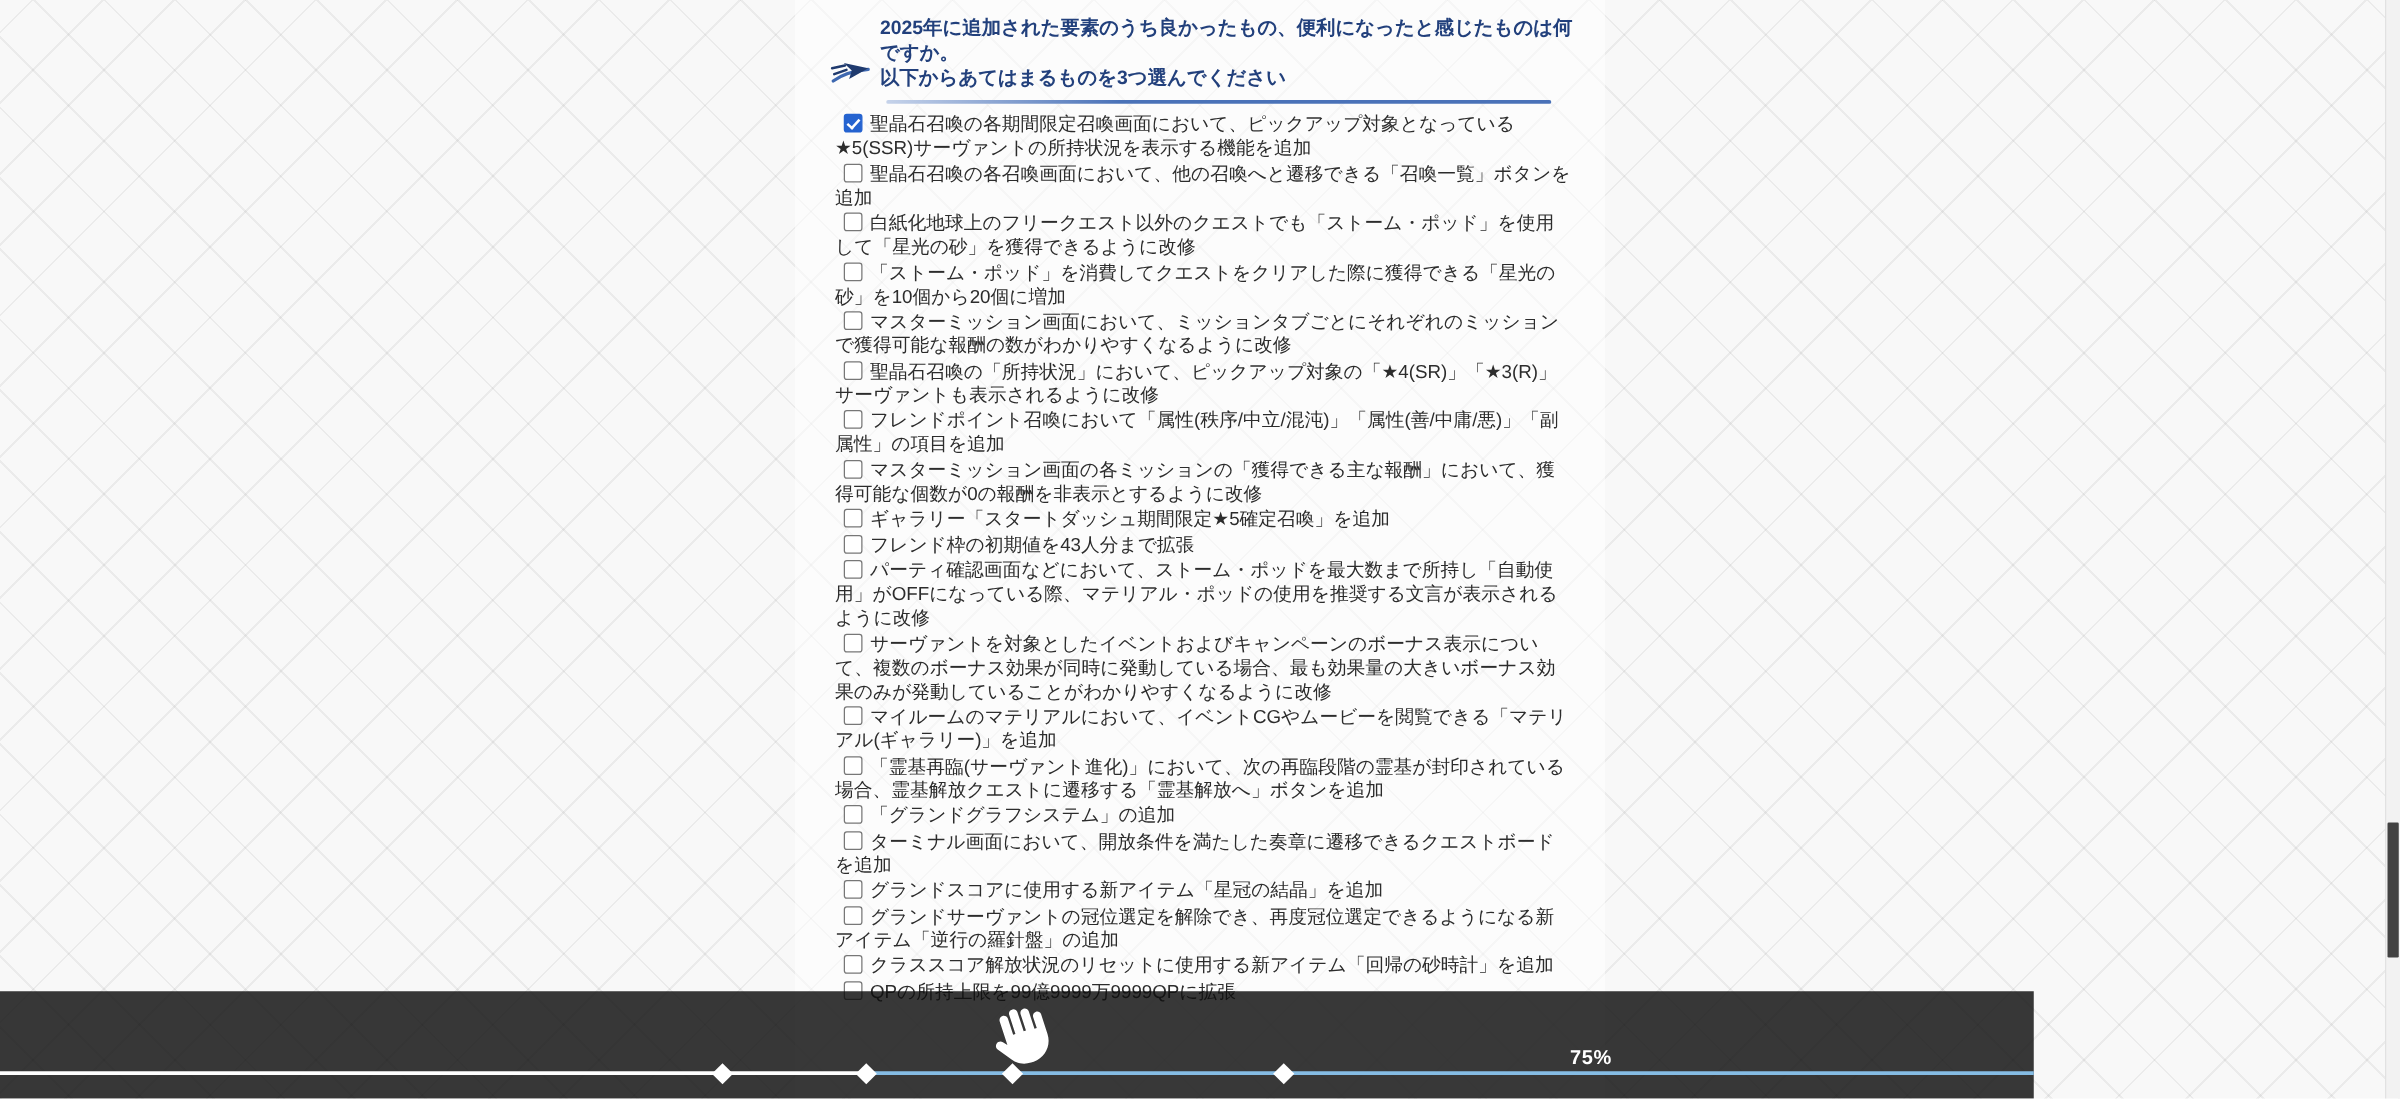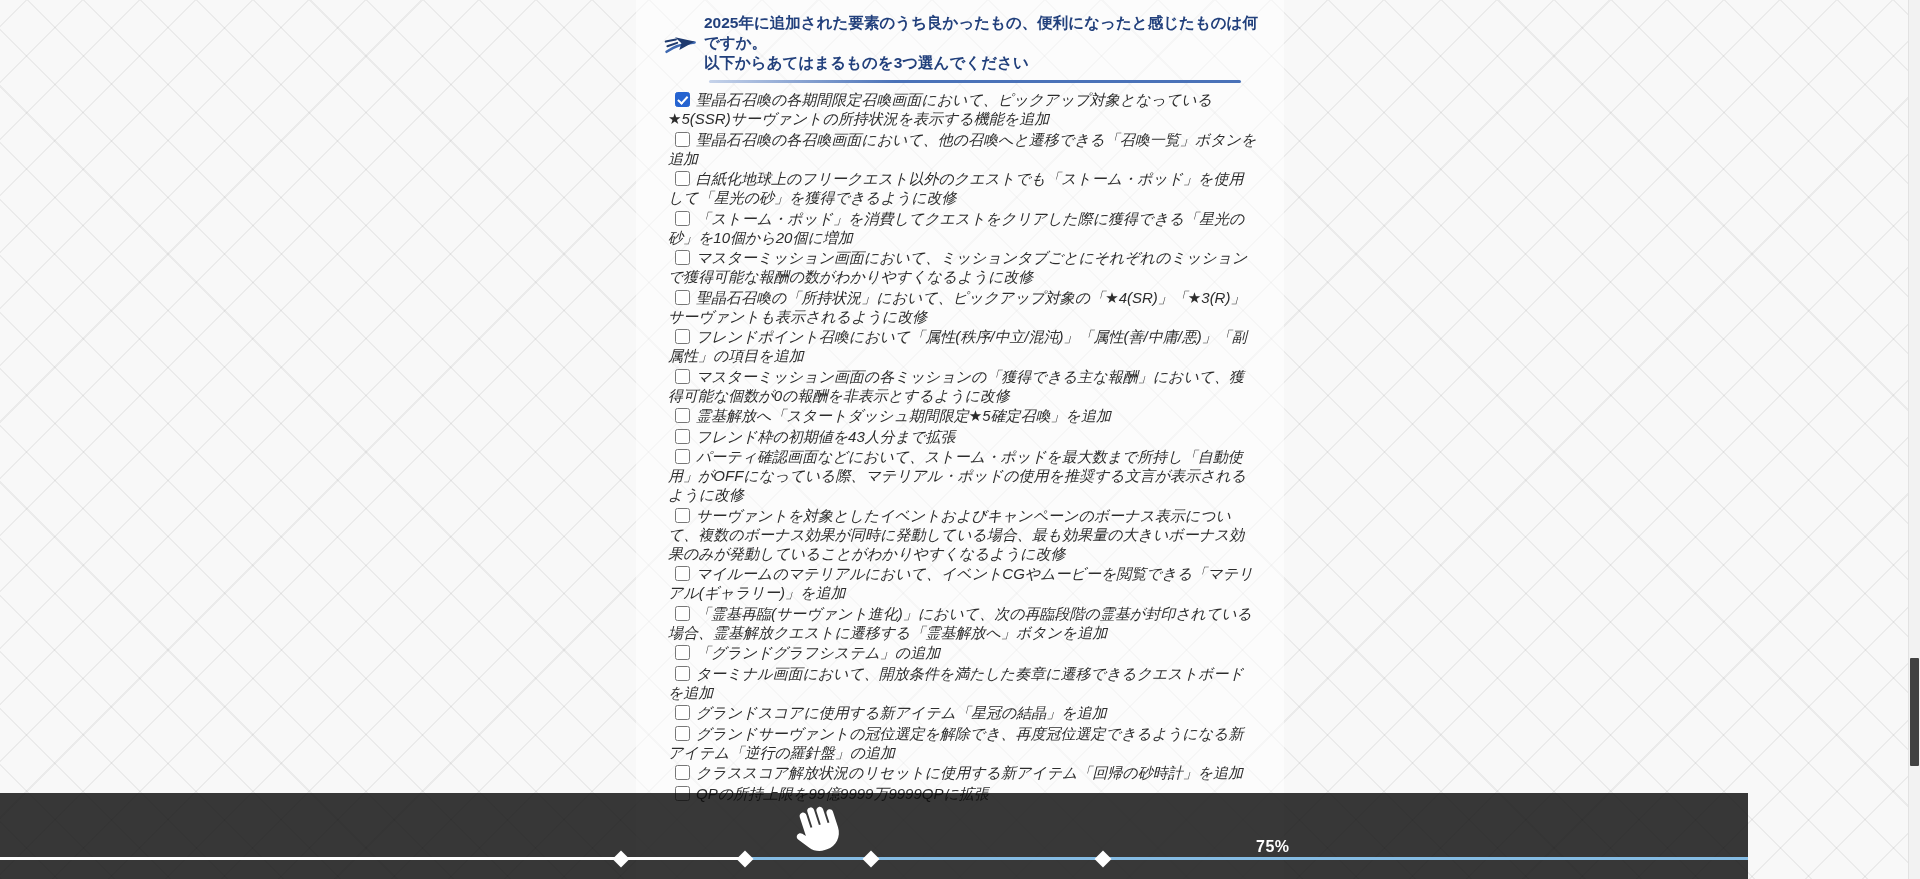--- a/index.html
+++ b/index.html
@@ -6,36 +6,36 @@
   body{font-family:"Liberation Sans","DejaVu Sans",sans-serif;}
   .page{position:relative;width:1920px;height:879px;overflow:hidden;
     background-color:#f8f8f8;
     background-image:
       repeating-linear-gradient(45deg, rgba(120,120,120,0.10) 0 1.5px, transparent 1.5px 40px),
       repeating-linear-gradient(-45deg, rgba(120,120,120,0.10) 0 1.5px, transparent 1.5px 40px);
   }
   .content-panel{position:absolute;left:636px;top:0;width:648px;height:100%;
     background:rgba(255,255,255,0.55);}
   .content{position:absolute;left:664px;top:13px;width:594px;}
-  .q-header{display:flex;align-items:center;}
+  .q-header{display:flex;align-items:flex-end;}
   .q-icon{width:34px;height:30px;flex:0 0 34px;margin-top:4px;}
   .q-title{margin-left:6px;font-size:15.5px;font-weight:bold;color:var(--header-text,#22407c);line-height:20px;}
   .divider{margin-left:45px;margin-top:7px;width:532px;height:3px;border-radius:2px;
     background:linear-gradient(90deg,#c6d3ea,var(--divider,#4a72b8) 35%,var(--divider,#4a72b8));}
   .options{margin-top:7px;margin-left:4px;font-size:15px;line-height:19px;color:#2c2c2c;}
-  .item{display:block;margin:1.5px 0;cursor:default;font-style:italic;}
+  .item{display:block;margin:1.5px 0;cursor:default;}
   .cb{display:inline-block;position:relative;width:13px;height:13px;border:1px solid #777;
     border-radius:2.5px;background:#fff;vertical-align:-2px;margin:0 6px 0 7px;}
   .cb.checked{background:var(--accent-checkbox,#2563d0);border-color:var(--accent-checkbox,#2563d0);}
   .cb.checked::after{content:"";position:absolute;left:4px;top:1px;width:3.5px;height:7.5px;
     border:solid #fff;border-width:0 2px 2px 0;transform:rotate(42deg);}
   .scrollbar{position:absolute;right:0;top:0;width:11px;height:100%;background:#f2f2f2;border-left:1px solid #e2e2e2;}
   .scrollbar .thumb{position:absolute;left:1px;width:9px;top:658px;height:108px;background:#424242;border-radius:1px;}
-  .video-overlay{position:absolute;left:0;top:793px;width:1748px;height:86px;
-    background:var(--overlay-bg,rgba(12,12,12,0.82));}
+  .video-overlay{position:absolute;left:0;top:793px;width:1584px;height:86px;
+    background:var(--overlay-bg,rgba(12,12,12,0.82));padding-left:43px;}
   .tl-played{position:absolute;top:64px;left:0;height:3px;background:#ffffff;}
   .tl-rest{position:absolute;top:64px;right:0;height:3px;background:var(--timeline-remaining,#85bce4);}
   .marker{position:absolute;top:59.5px;width:12px;height:12px;margin-left:-6px;background:#fff;transform:rotate(45deg);}
   .hand-cursor{position:absolute;left:784px;top:15px;width:56px;height:50px;transform:rotate(-18deg);}
   .pct{position:absolute;left:1256px;top:45px;color:#ffffff;font-size:16px;font-weight:bold;letter-spacing:0.5px;}
 </style>
 </head>
 <body>
 
 <div class="page">
@@ -83,21 +83,21 @@
 
   <label class="item">
     <span class="cb"></span><span class="txt">フレンドポイント召喚において「属性(秩序/中立/混沌)」「属性(善/中庸/悪)」「副属性」の項目を追加</span>
   </label>
 
   <label class="item">
     <span class="cb"></span><span class="txt">マスターミッション画面の各ミッションの「獲得できる主な報酬」において、獲得可能な個数が0の報酬を非表示とするように改修</span>
   </label>
 
   <label class="item">
-    <span class="cb"></span><span class="txt">霊基解放へ「スタートダッシュ期間限定★5確定召喚」を追加</span>
+    <span class="cb"></span><span class="txt">ギャラリー「スタートダッシュ期間限定★5確定召喚」を追加</span>
   </label>
 
   <label class="item">
     <span class="cb"></span><span class="txt">フレンド枠の初期値を43人分まで拡張</span>
   </label>
 
   <label class="item">
     <span class="cb"></span><span class="txt">パーティ確認画面などにおいて、ストーム・ポッドを最大数まで所持し「自動使用」がOFFになっている際、マテリアル・ポッドの使用を推奨する文言が表示されるように改修</span>
   </label>
 

